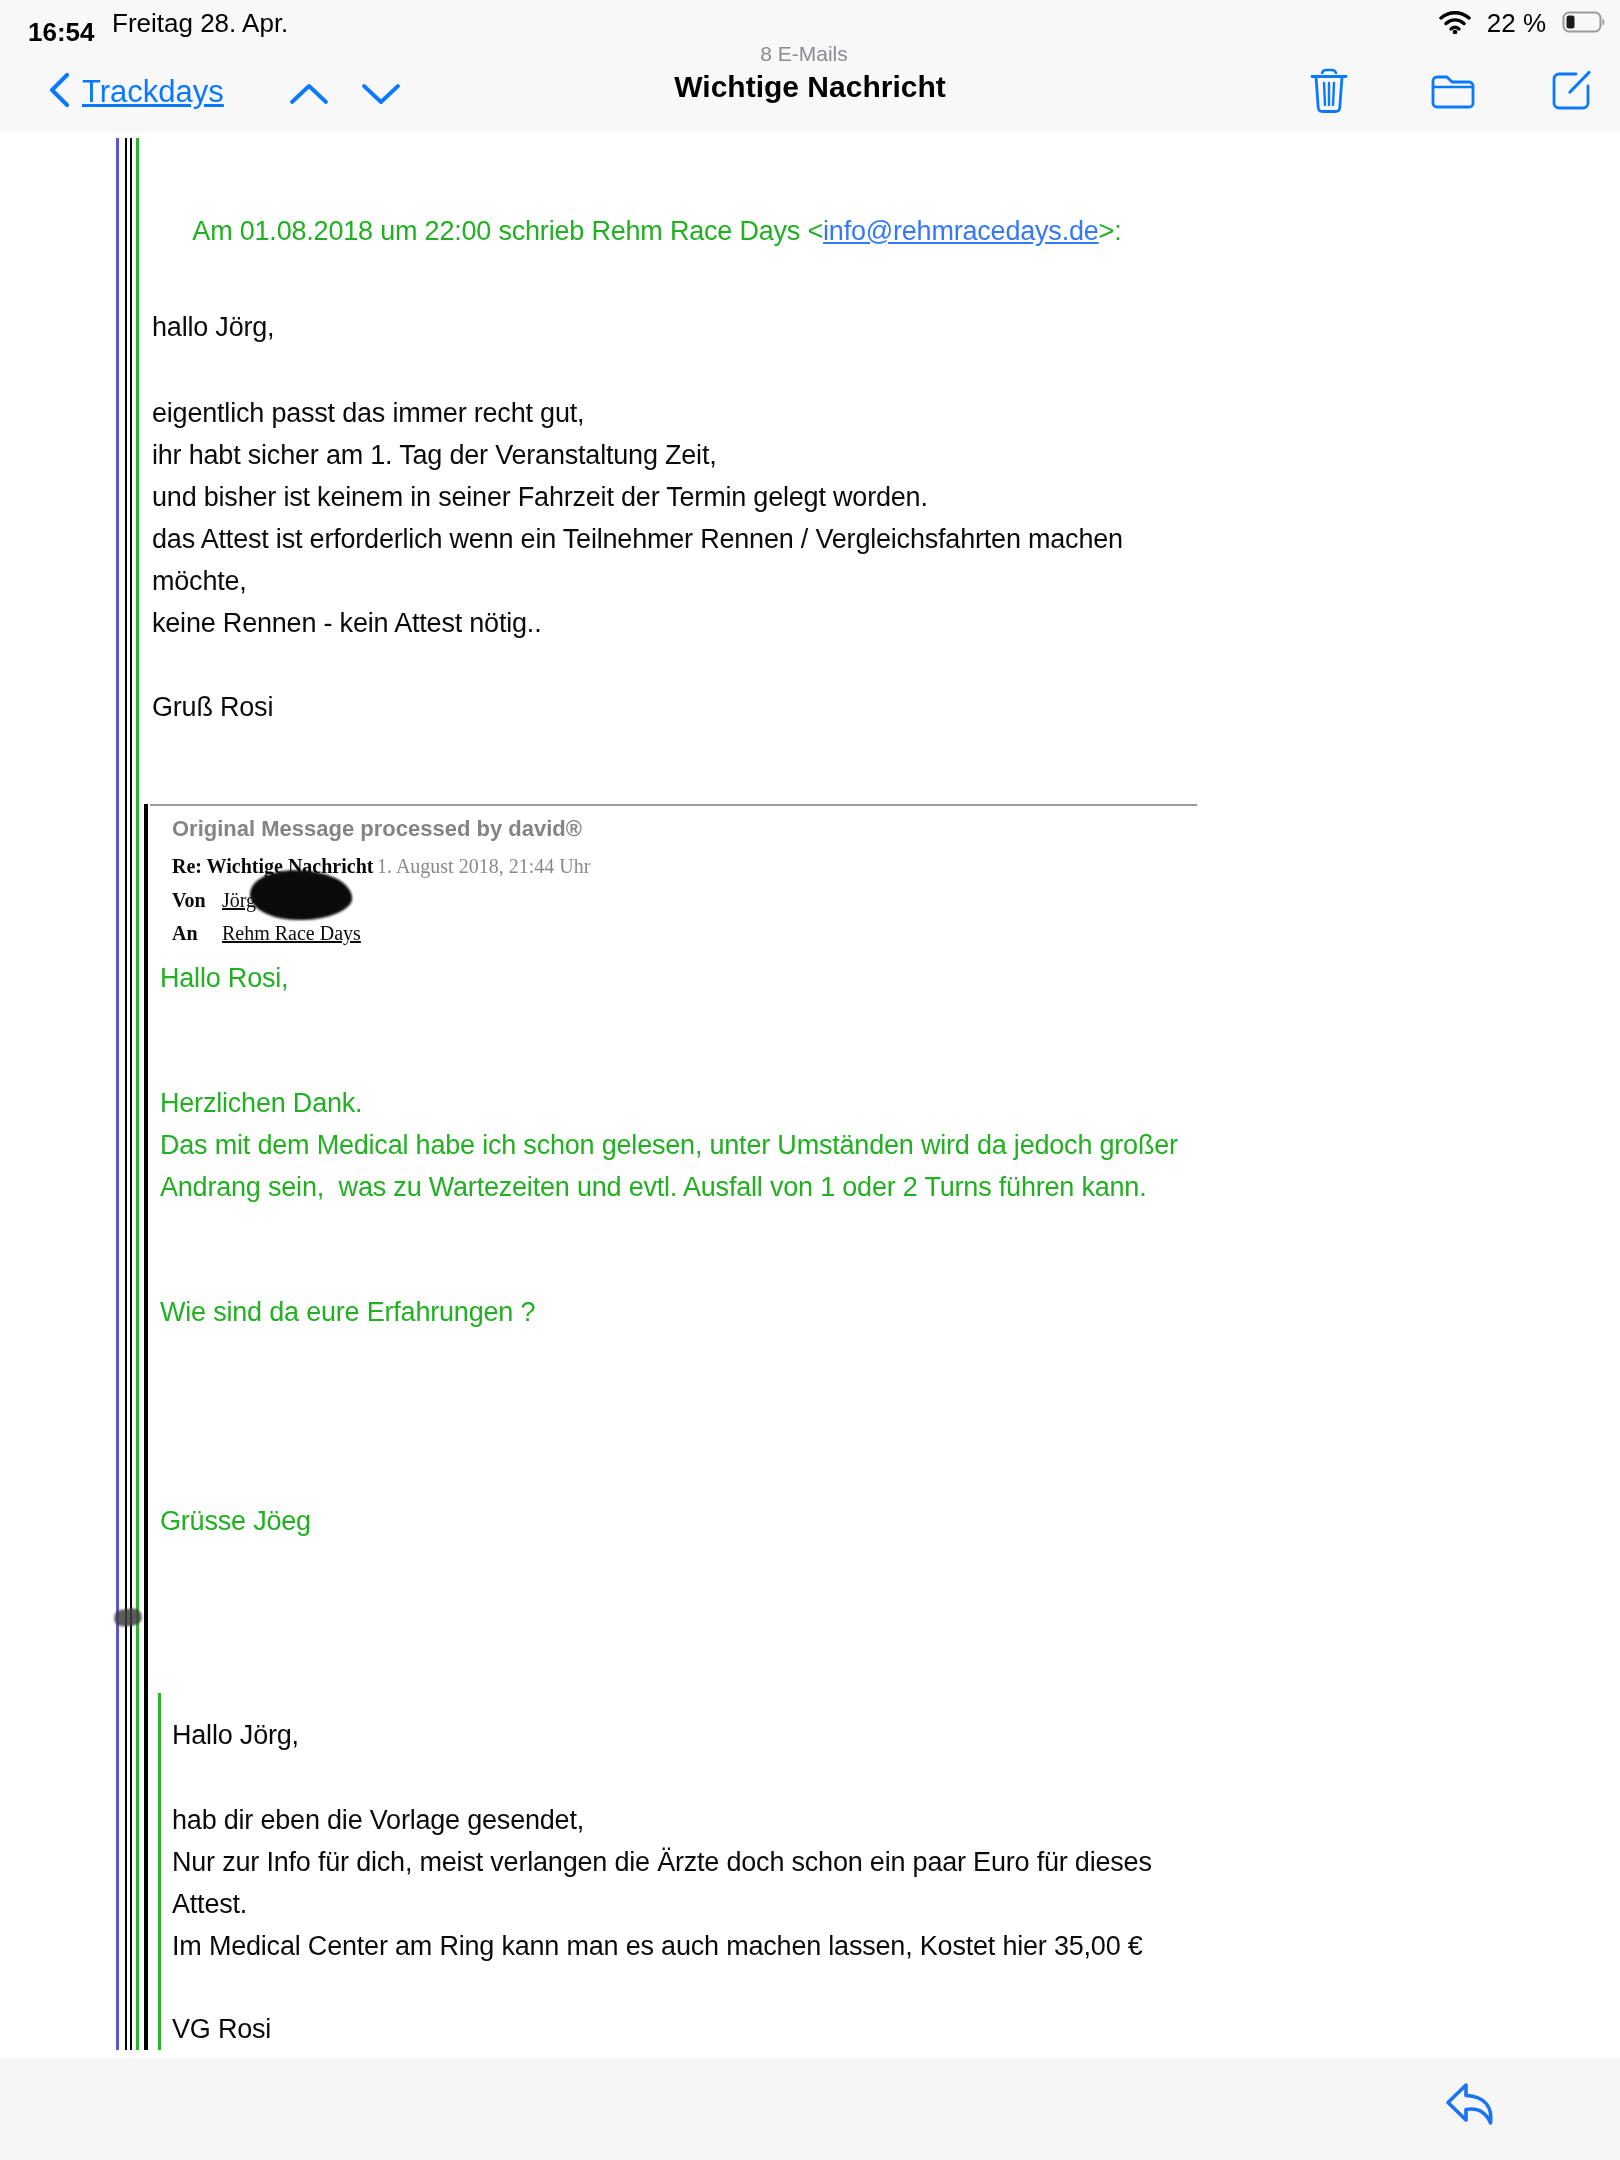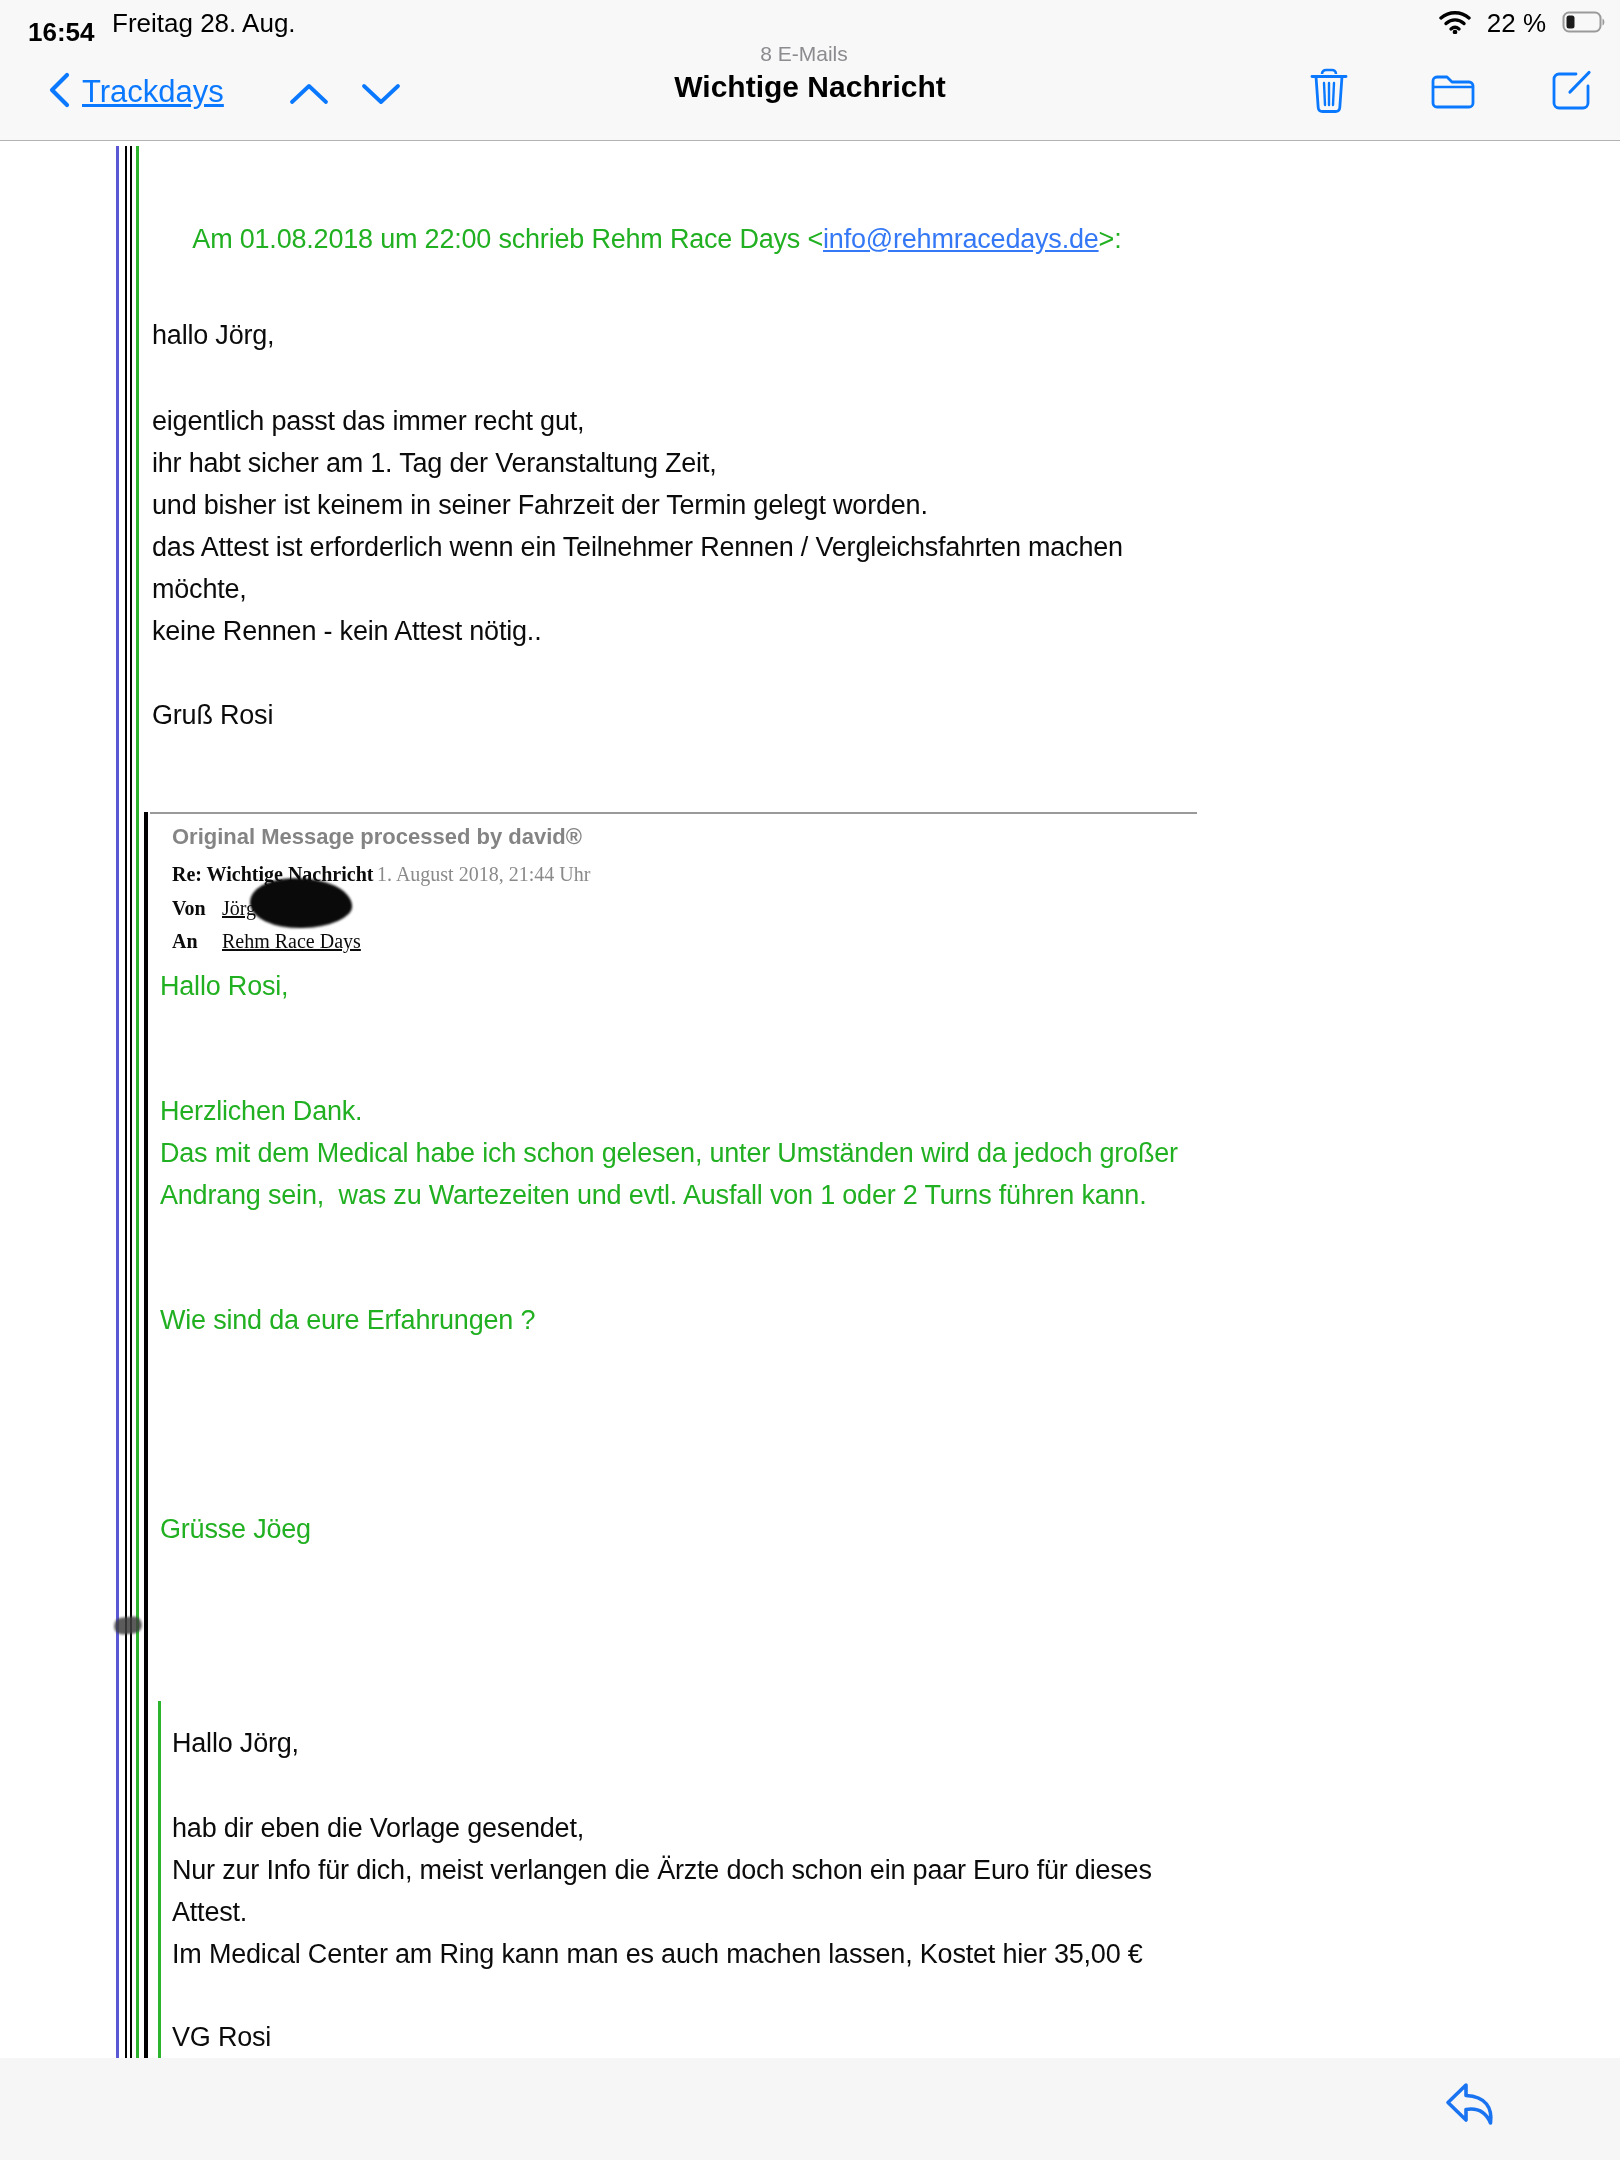--- a/index.html
+++ b/index.html
@@ -12,21 +12,21 @@
   .status-date{position:absolute;left:112px;top:8px;font-size:26px;color:#000;}
   .status-right{position:absolute;right:14px;top:8px;display:flex;align-items:center;gap:16px;justify-content:center;}
   .battery-label{font-size:26px;color:#000;}
   .mail-count{position:absolute;left:0;right:12px;top:42px;text-align:center;font-size:21px;color:#8b8b90;}
   .nav-title{position:absolute;left:0;right:0;top:70px;text-align:center;font-size:30px;font-weight:700;color:#000;}
   .back-group{position:absolute;left:48px;top:72px;display:flex;align-items:center;gap:10px;cursor:pointer;}
   .back-label{font-size:31px;color:#0b79ff;text-decoration:underline;}
   .chev-btn{position:absolute;top:80px;width:42px;height:28px;cursor:pointer;}
   .tool-btn{position:absolute;top:68px;width:44px;height:46px;cursor:pointer;}
   
-  .content{position:absolute;left:0;top:141px;width:1620px;height:1917px;background:#fff;}
+  .content{position:absolute;left:0;top:133px;width:1620px;height:1917px;background:#fff;}
   .rail{position:absolute;}
   .line{position:absolute;font-size:27px;letter-spacing:-0.2px;color:#0b0b0b;white-space:pre;}
   .green{color:#21b021;}
   .qlink{color:#3478f6;text-decoration:underline;cursor:pointer;}
   .divider{position:absolute;left:150px;top:812px;width:1047px;height:2px;background:#9a9a9a;}
   .dheader-sans{position:absolute;font-family:"Liberation Sans",sans-serif;font-size:22px;font-weight:700;color:#848484;white-space:pre;text-align:right;}
   .dheader-serif{position:absolute;font-family:"Liberation Serif",serif;font-size:20px;color:#0b0b0b;white-space:pre;}
   .bold{font-weight:700;}
   .serif-gray{color:#8a8a8a;}
   .ulink{text-decoration:underline;cursor:pointer;}
@@ -38,21 +38,21 @@
   .footer{position:absolute;left:0;top:2058px;width:1620px;height:102px;background:#f6f6f7;}
   .reply-btn{position:absolute;left:1444px;top:2080px;width:52px;height:50px;cursor:pointer;}
 </style>
 </head>
 <body>
 
 <div class="page">
 
   <div class="chrome">
     <div class="status-time">16:54</div>
-    <div class="status-date">Freitag 28. Aug.</div>
+    <div class="status-date">Freitag 28. Apr.</div>
 
     <div class="status-right">
       <span>
         <svg width="32" height="24" viewBox="0 0 32 24">
           <path d="M2 8 C10 1 22 1 30 8" fill="none" stroke="#000" stroke-width="3.4" stroke-linecap="round"></path>
           <path d="M7 13.5 C12.5 8.6 19.5 8.6 25 13.5" fill="none" stroke="#000" stroke-width="3.4" stroke-linecap="round"></path>
           <path d="M12 19 C14.4 17 17.6 17 20 19" fill="none" stroke="#000" stroke-width="3.4" stroke-linecap="round"></path>
           <circle cx="16" cy="22" r="2.3" fill="#000"></circle>
         </svg>
       </span>

